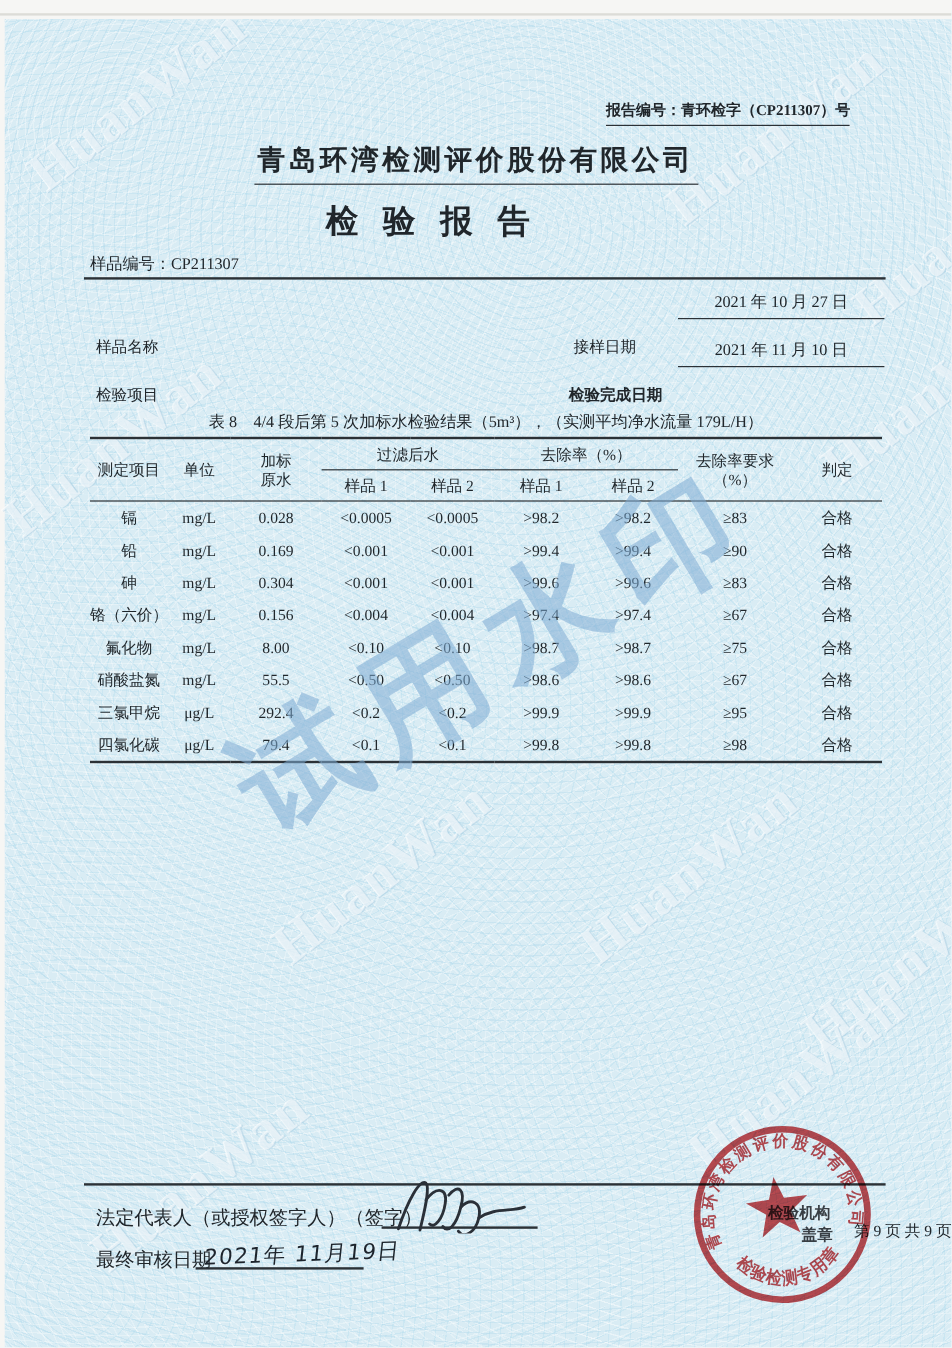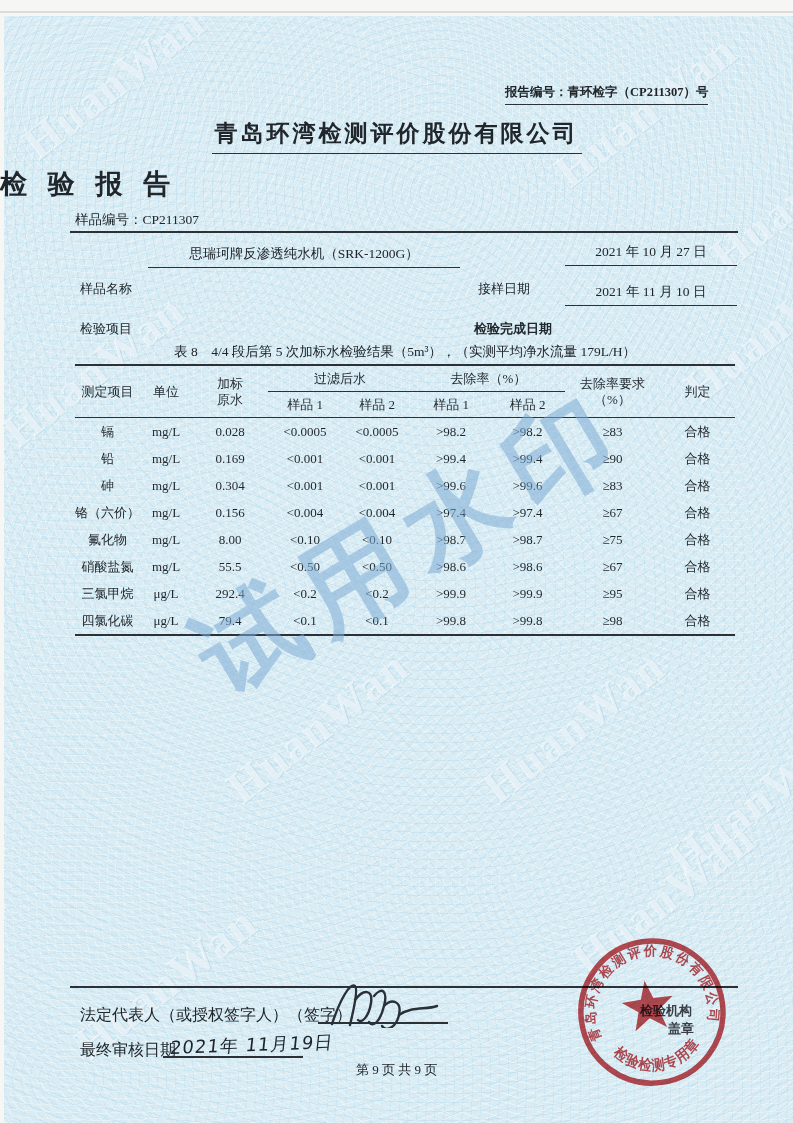--- a/index.html
+++ b/index.html
@@ -37,40 +37,40 @@
     font-size:104px;line-height:112px;font-weight:bold;white-space:nowrap;
     letter-spacing:16px;color:rgba(126,172,212,.55);
     transform:rotate(-31deg);transform-origin:56px 56px;pointer-events:none;
   }
   .content{position:absolute;left:0;top:0;width:793px;height:1123px;z-index:3;}
   .abs{position:absolute;}
   .small-head{font-size:12.5px;font-weight:600;border-bottom:1px solid #2b3136;padding-bottom:3px;}
   .company-title{left:0;top:118px;width:793px;text-align:center;}
   .company-title span{display:inline-block;font-size:23px;font-weight:700;letter-spacing:3px;
     border-bottom:1.5px solid #2b3136;padding:0 3px 4px;}
-  .report-title{left:0;top:166px;width:720px;font-size:27px;font-weight:700;letter-spacing:7px;}
+  .report-title{left:0;top:166px;width:720px;text-align:center;font-size:27px;font-weight:700;letter-spacing:7px;}
   .sample-no{left:75px;top:211px;font-size:13.5px;text-align:center;}
   .rule{background:#2b3136;height:2px;}
   .lab{font-size:13px;margin-top:35px;}
   .fillbox{text-align:center;border-bottom:1.5px solid #2b3136;font-size:13.5px;line-height:27px;height:27px;}
   .tbl-title{left:75px;top:343px;width:660px;text-align:center;font-size:13.5px;}
   table.tbl{border-collapse:collapse;table-layout:fixed;width:660px;font-size:13px;color:#1f262b;
     border-top:2px solid #2b3136;border-bottom:2px solid #2b3136;}
   table.tbl th{font-weight:normal;padding:0;}
   table.tbl td{padding:0;height:27px;text-align:center;}
   table.tbl thead th{text-align:center;vertical-align:middle;}
   th.grp{border-bottom:1px solid #2b3136;height:25px;}
   tr.subrow th{border-bottom:1.5px solid #2b3136;height:25px;}
   th.span2{border-bottom:1.5px solid #2b3136;}
   .two-line span{display:block;line-height:16px;}
   .foot-lab{font-size:16px;}
   .sig-line{background:#2b3136;height:1.5px;}
   .handwrite{font-family:"DejaVu Sans",sans-serif;font-size:18px;color:#1d242c;
     transform:rotate(-2deg) skewX(-8deg);letter-spacing:1px;}
-  .pageno{left:0;top:1061px;width:793px;text-align:center;font-size:13px;}
+  .pageno{left:0;top:1017px;width:793px;text-align:right;font-size:13px;}
   .stamp-wrap{position:absolute;left:565px;top:925px;width:175px;height:175px;z-index:6;
     mix-blend-mode:multiply;opacity:.92;transform:rotate(-8deg);}
   .stamp-label{position:absolute;z-index:4;font-size:13px;font-weight:600;color:#383e44;}
 </style>
 </head>
 <body>
 
 <div class="scan-edge"></div>
 <div class="paper"></div>
 
@@ -93,21 +93,20 @@
 
   <div class="abs company-title">
     <span>青岛环湾检测评价股份有限公司</span>
   </div>
   <div class="abs report-title">检 验 报 告</div>
 
   <div class="abs sample-no">样品编号：CP211307</div>
   <div class="abs rule" style="left:70px;top:231px;width:668px;"></div>
 
   <div class="abs lab" style="left:80px;top:245px;">样品名称</div>
-  <div class="abs fillbox" style="left:148px;top:240px;width:312px;">思瑞珂牌反渗透纯水机（SRK-1200G）</div>
   <div class="abs lab" style="left:478px;top:245px;">接样日期</div>
   <div class="abs fillbox" style="left:565px;top:238px;width:172px;">2021 年 10 月 27 日</div>
 
   <div class="abs lab" style="left:80px;top:285px;">检验项目</div>
   <div class="abs lab" style="left:474px;top:285px;font-weight:bold;">检验完成日期</div>
   <div class="abs fillbox" style="left:565px;top:278px;width:172px;">2021 年 11 月 10 日</div>
 
   <div class="abs tbl-title">表 8　4/4 段后第 5 次加标水检验结果（5m³），（实测平均净水流量 179L/H）</div>
 
   <table class="tbl abs" style="left:75px;top:364px;">

